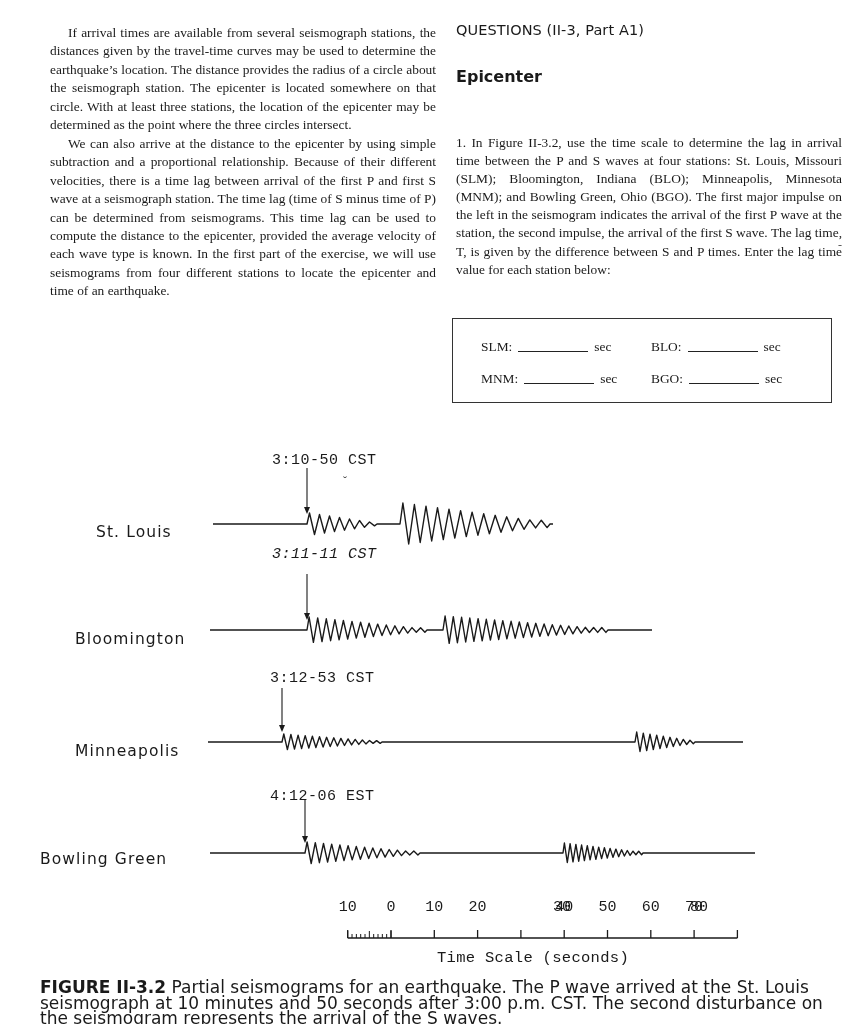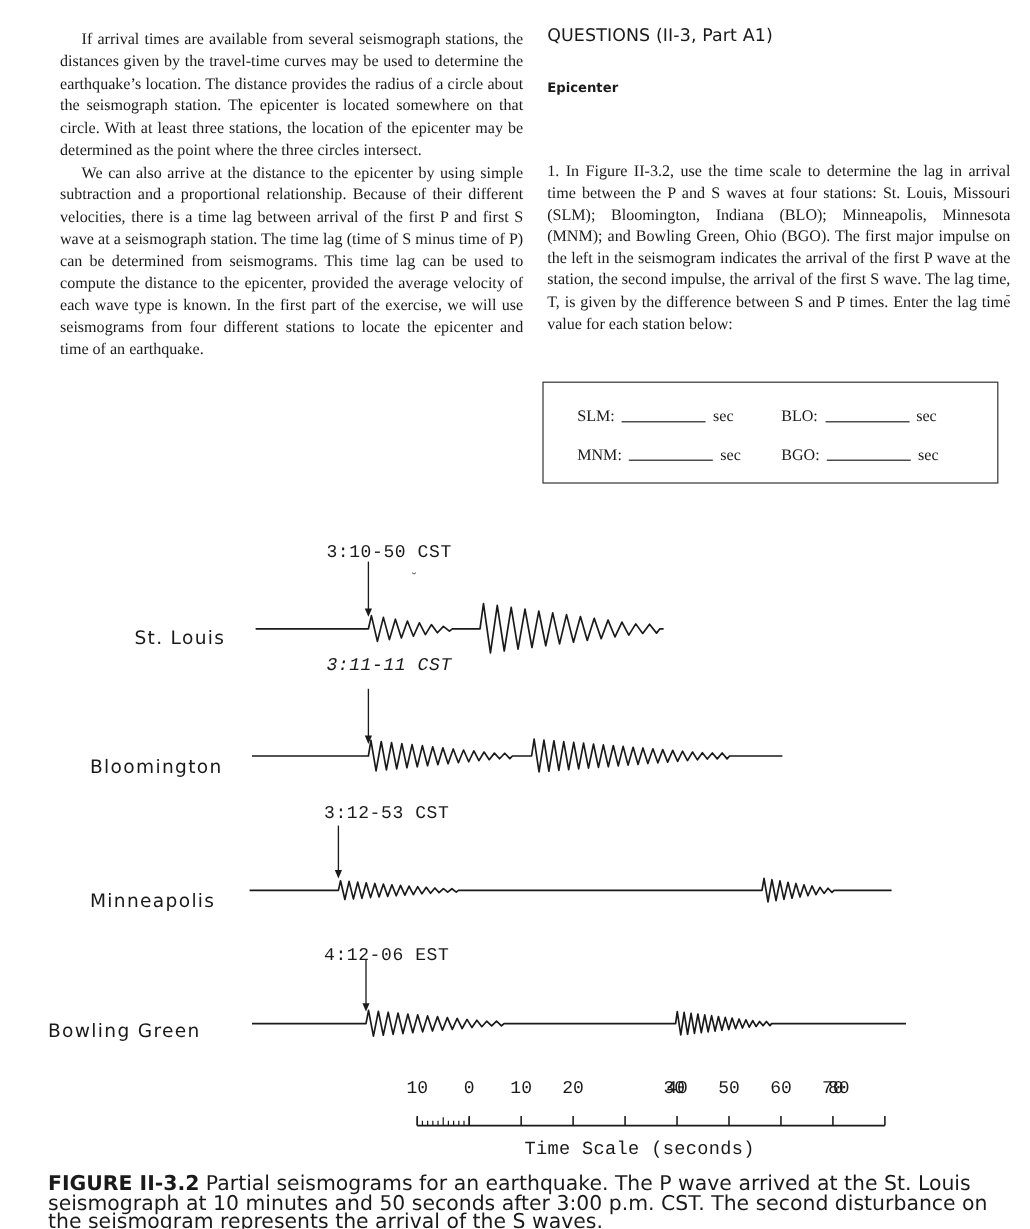--- a/index.html
+++ b/index.html
@@ -10,21 +10,21 @@
 
   #left-col {
     position: absolute; left: 50px; top: 24px; width: 386px;
     font-size: 13.4px; line-height: 18.45px; text-align: justify;
   }
   #left-col p { margin: 0; hyphens: manual; }
   #left-col p.indent { text-indent: 18px; }
 
   #right-col { position: absolute; left: 456px; top: 22px; width: 386px; }
   .q-title { font-size: 14.5px; font-weight: normal; letter-spacing: 0.1px; margin: 0; }
-  .q-sub { font-size: 11px; font-weight: bold; margin: 0; position: absolute; top: 45px; }
+  .q-sub { font-size: 16px; font-weight: bold; margin: 0; position: absolute; top: 45px; }
   .q-body {
     position: absolute; top: 112px; width: 386px;
     font-size: 13.4px; line-height: 18.1px; text-align: justify; margin: 0;
   }
   .answer-box {
     position: absolute; left: 452px; top: 318px; width: 380px; height: 85px;
     border: 1.3px solid #333; box-sizing: border-box;
   }
   .ans-row { position: absolute; font-size: 13.4px; display: flex; align-items: baseline; }
   .ans-label { white-space: pre; }
@@ -82,21 +82,21 @@
     <span class="ans-unit">sec</span>
   </div>
   <div class="ans-row" style="left:198px; top:52px;">
     <span class="ans-label">BGO:</span>
     <span class="ans-blank" contenteditable="true" style=""></span>
     <span class="ans-unit">sec</span>
   </div>
 </div>
 
 <div>
-  <span class="station-label sans" style="left:112px; top:523px;">St. Louis</span>
+  <span class="station-label sans" style="left:96px; top:523px;">St. Louis</span>
   <span class="station-label sans" style="left:75px; top:630px;">Bloomington</span>
   <span class="station-label sans" style="left:75px; top:742px;">Minneapolis</span>
   <span class="station-label sans" style="left:40px; top:850px;">Bowling Green</span>
 
   <span class="time-label mono" style="left:272px; top:452px;">3:10-50 CST</span>
   <span class="time-label mono" style="left:272px; top:546px;font-style:italic;">3:11-11 CST</span>
   <span class="time-label mono" style="left:270px; top:670px;">3:12-53 CST</span>
   <span class="time-label mono" style="left:270px; top:788px;">4:12-06 EST</span>
   <span class="stray-mark" style="left:343px; top:474px;">˘</span>
 

